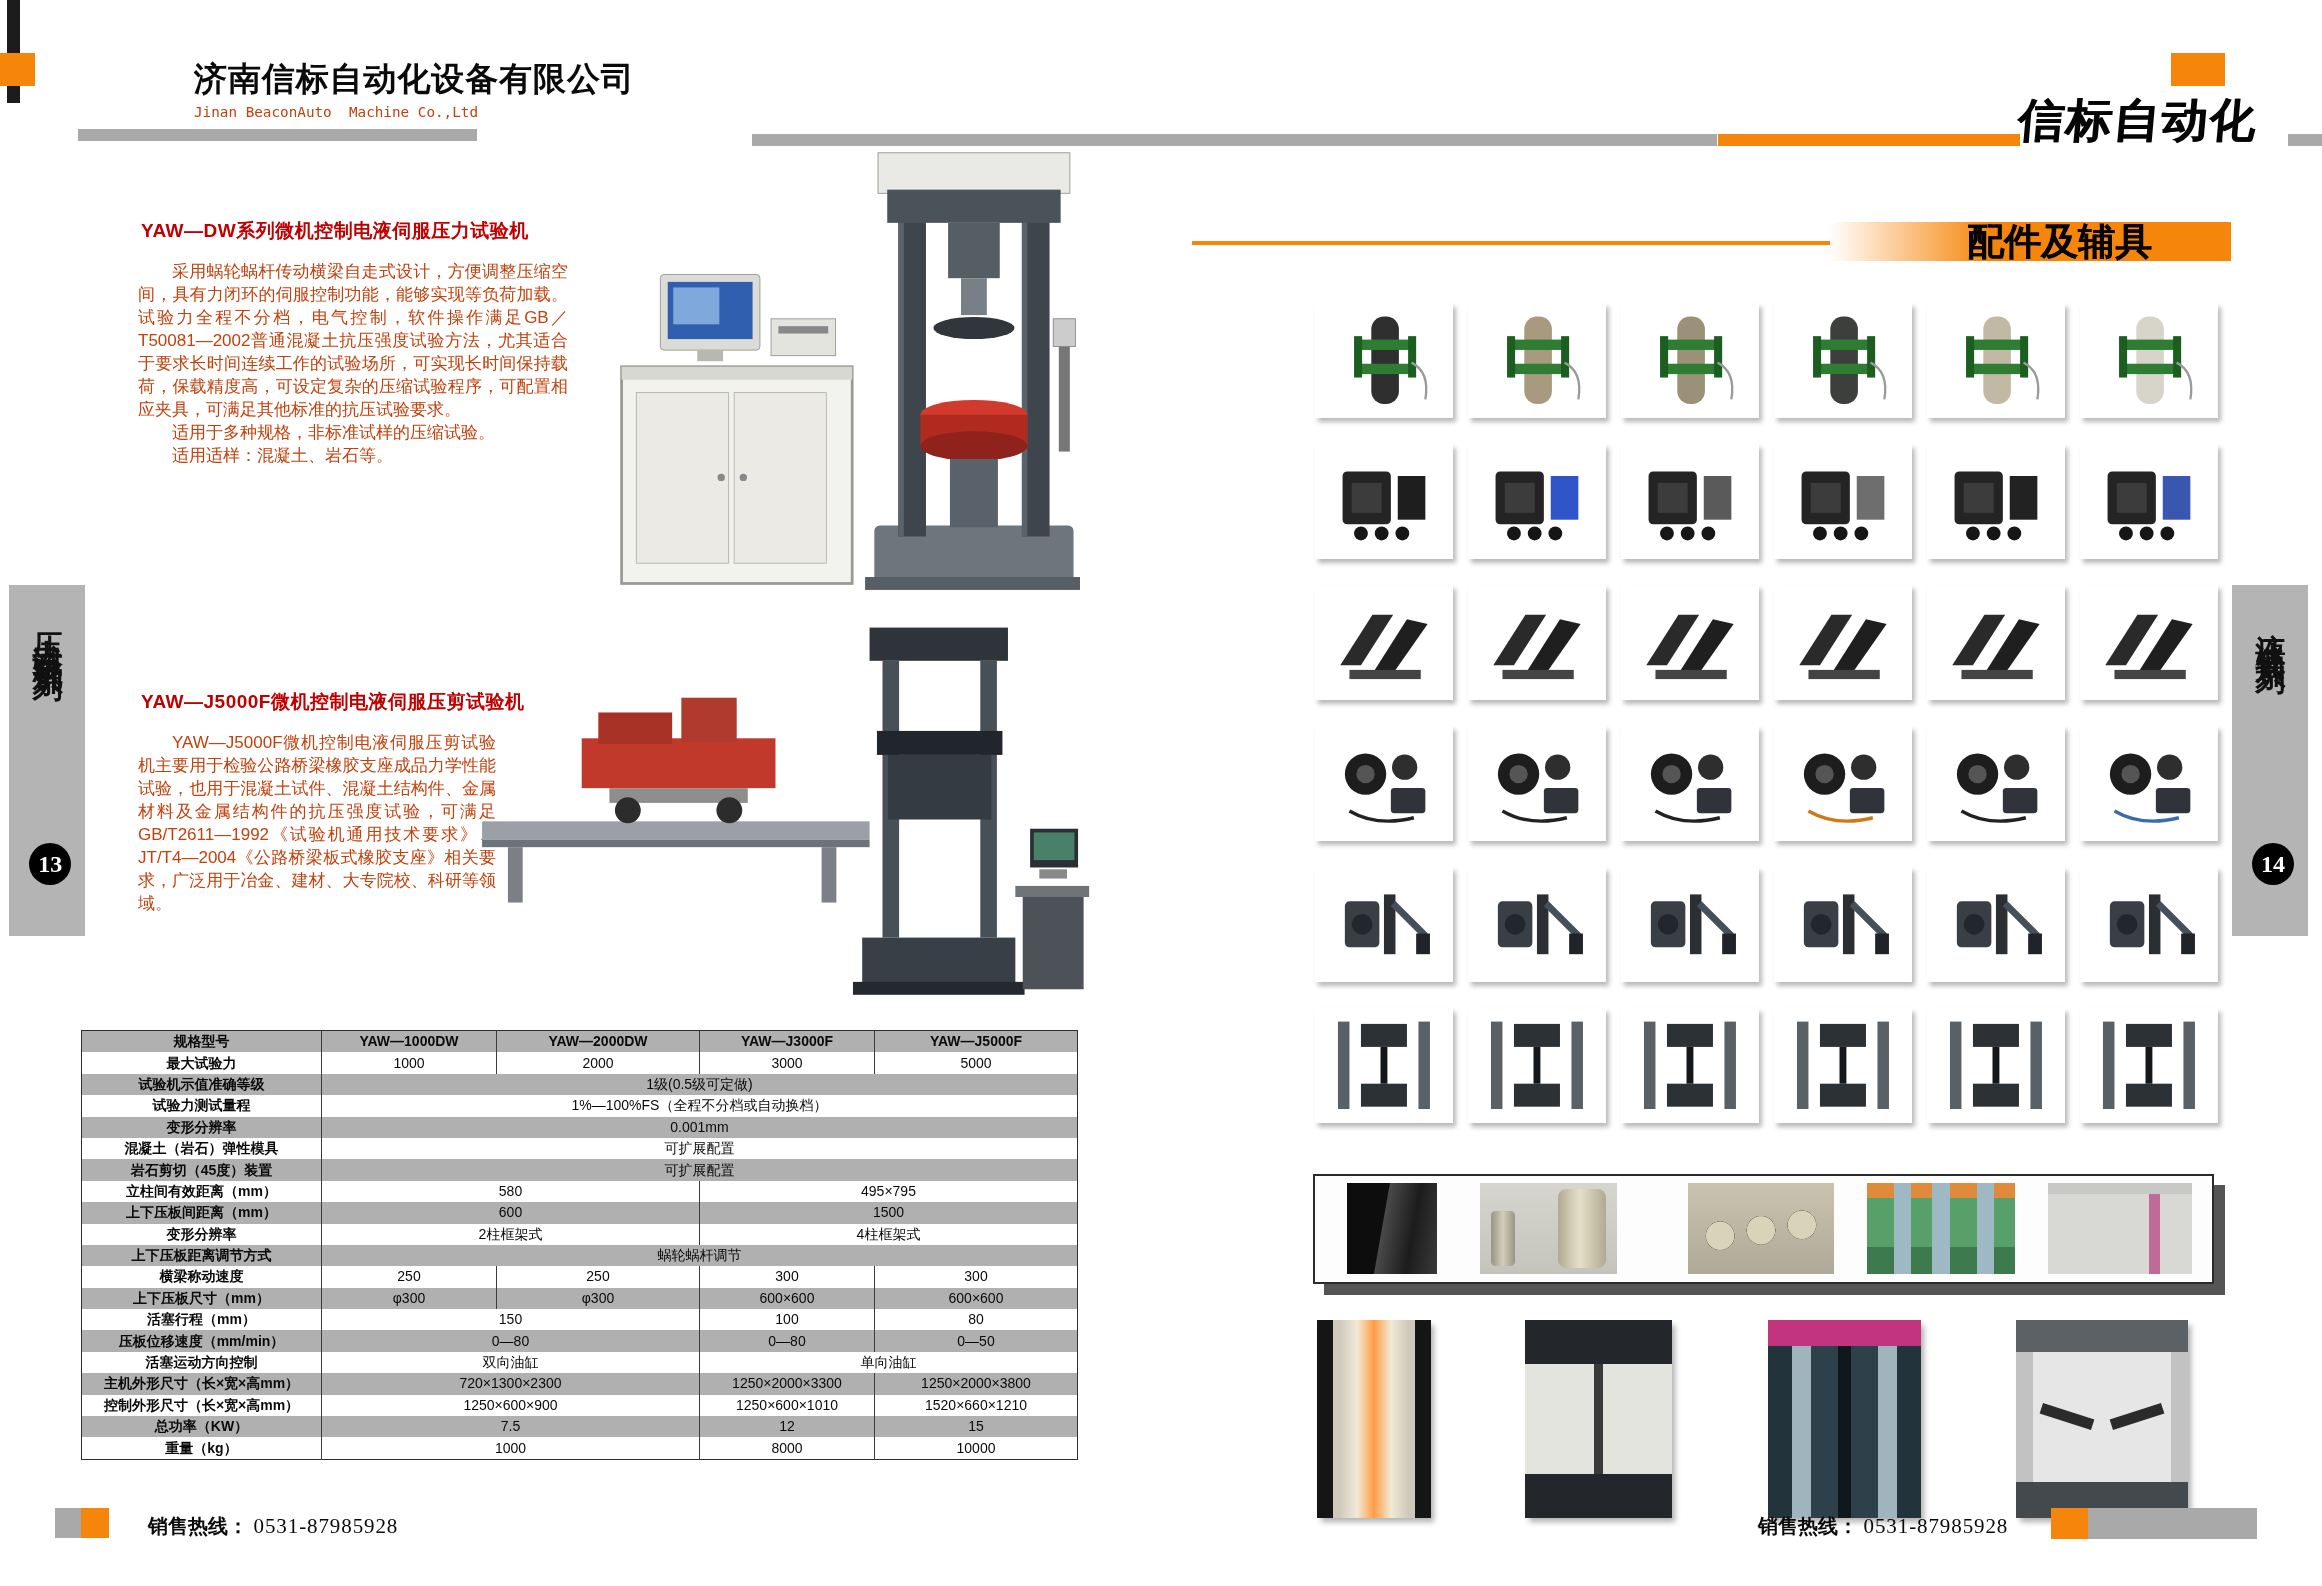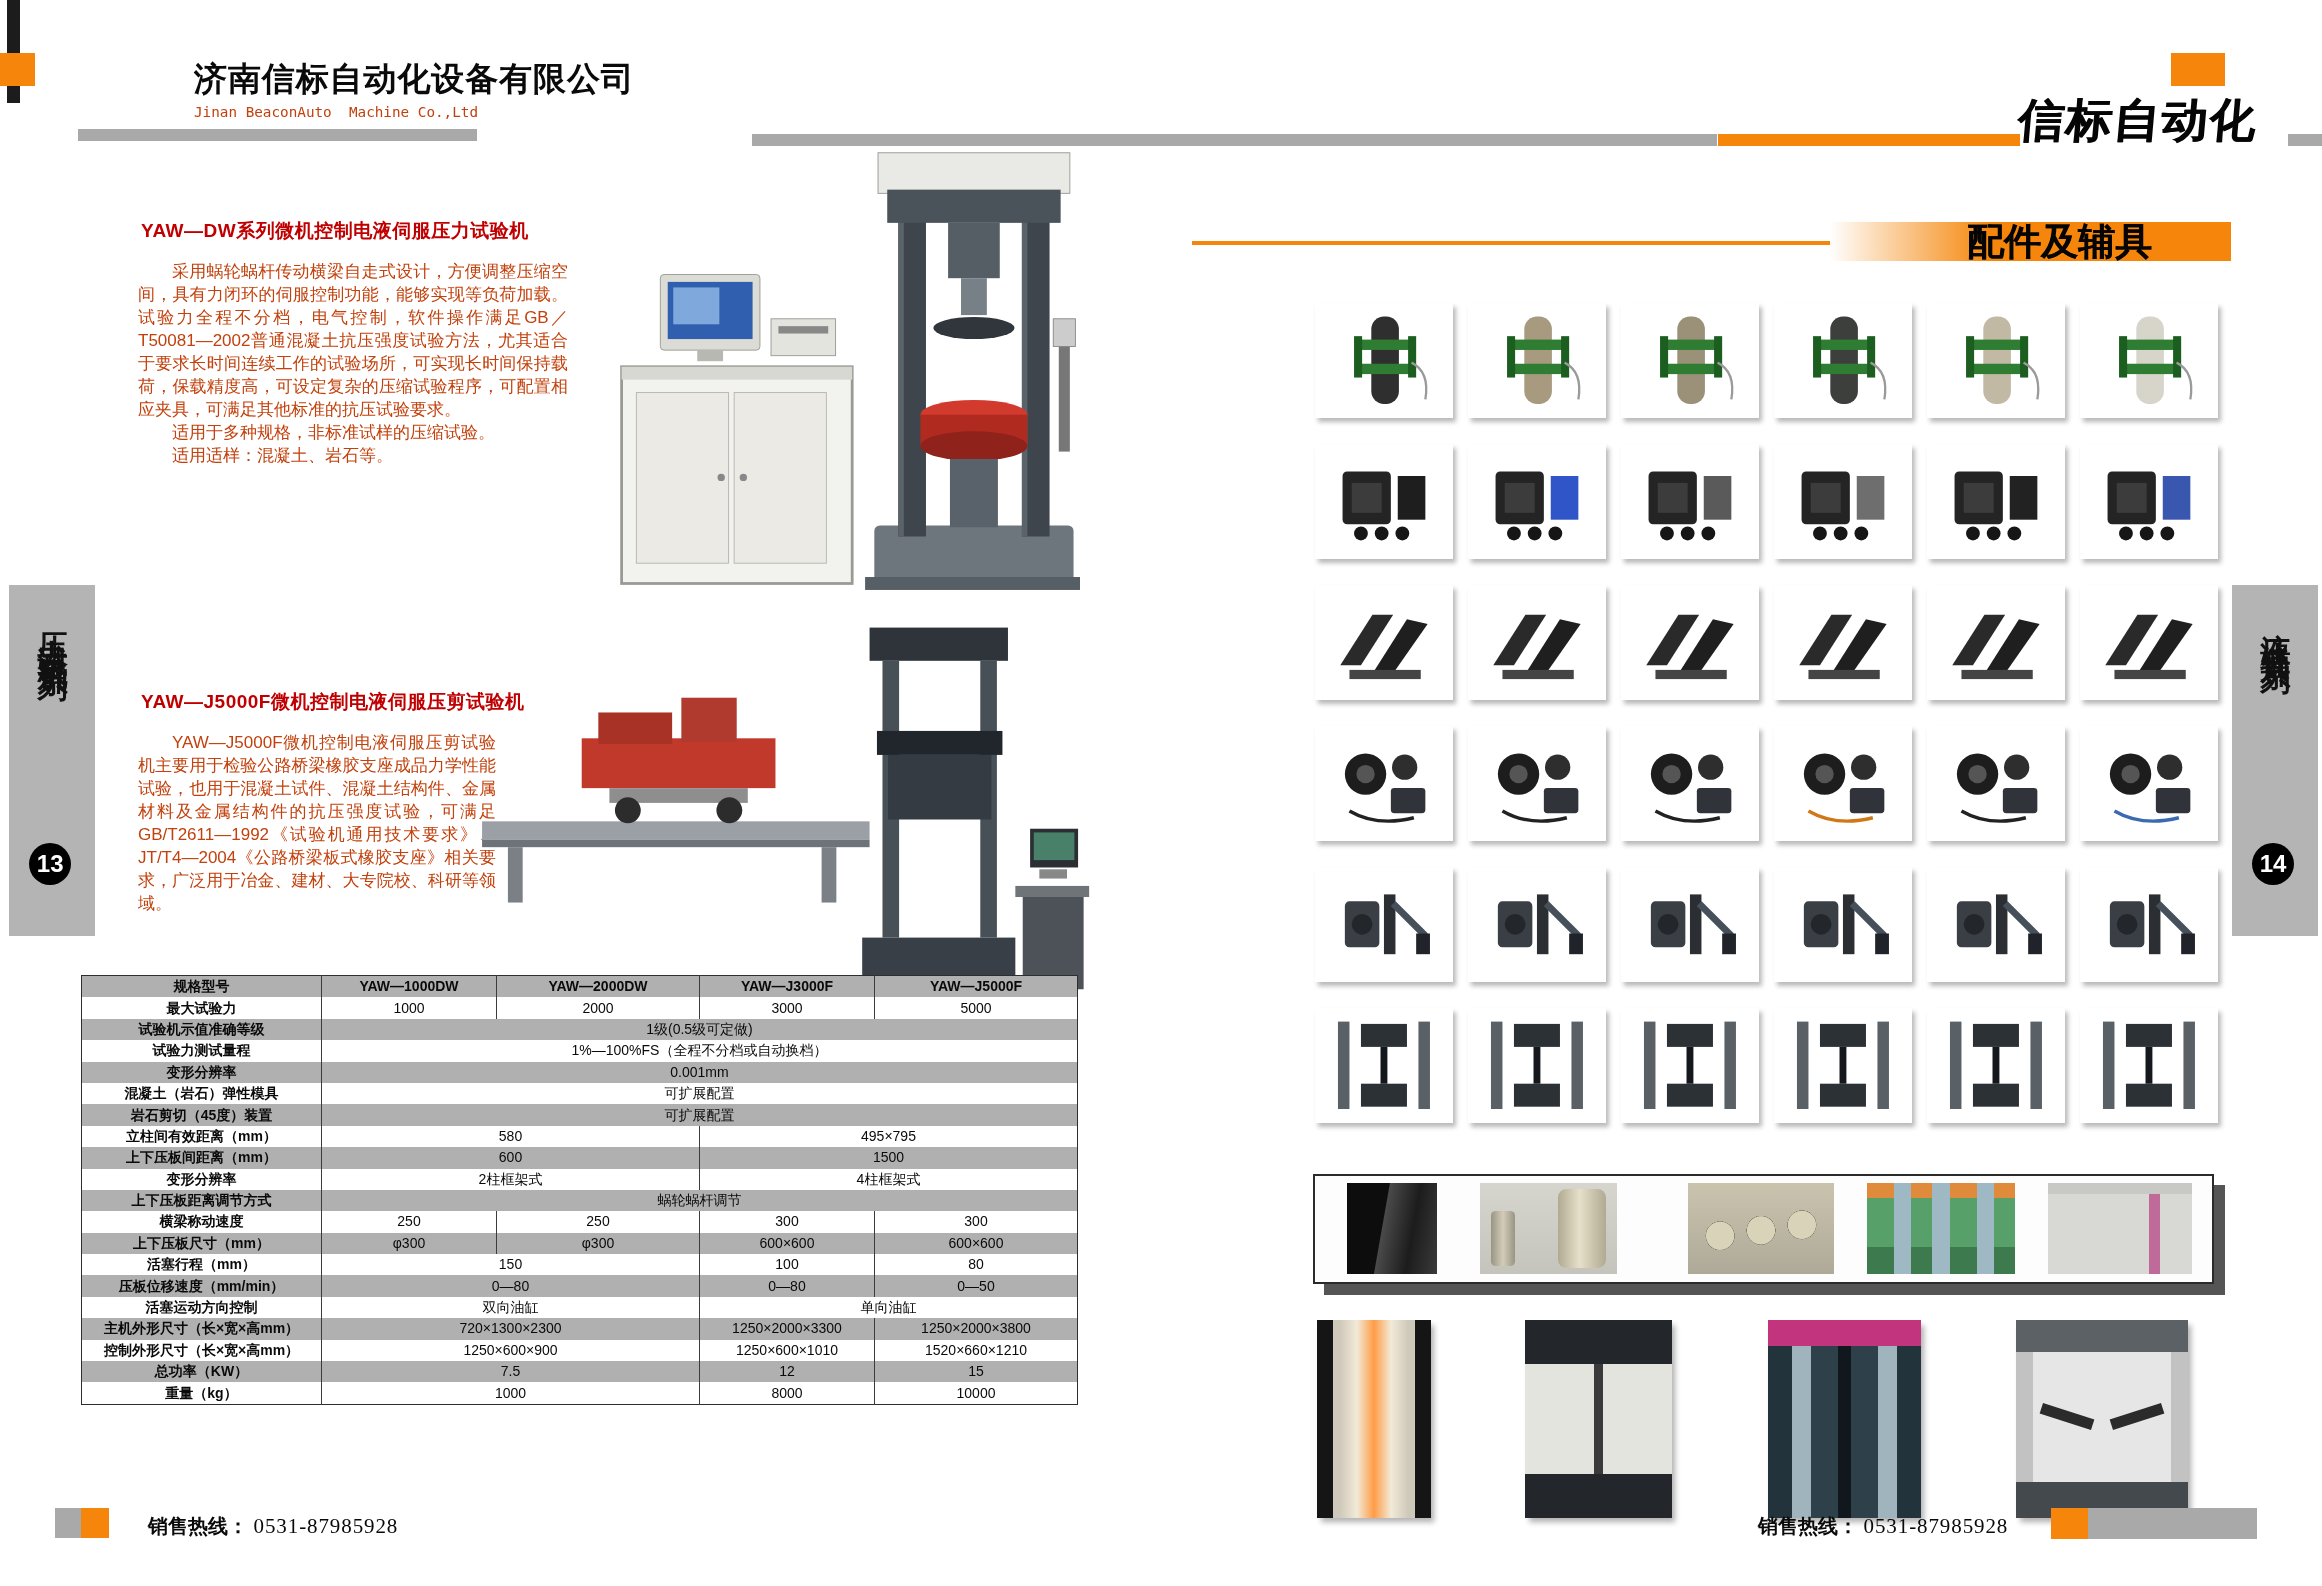--- a/index.html
+++ b/index.html
@@ -17,32 +17,32 @@
   .company-cn{font-family:"Liberation Serif",serif;font-weight:bold;font-size:33px;letter-spacing:0.9px;color:#0a0a0a;}
   .company-en{font-family:"DejaVu Sans Mono",monospace;font-size:14.3px;margin-top:1.8px;white-space:pre;color:#c2410c;}
   .gray-bar-left{left:78px;top:129px;width:399px;height:12px;background:#a9a9a9;}
 
   
   .sec-title{position:absolute;color:#c00000;font-weight:bold;font-size:19px;letter-spacing:0.5px;}
   .sec-para{position:absolute;font-size:17px;line-height:23px;text-align:justify;color:#c2410c;}
   .sec-para p{margin:0;text-indent:2em;}
 
   
-  #spec-table{position:absolute;left:81px;top:975px;width:997px;border-collapse:collapse;
+  #spec-table{position:absolute;left:81px;top:1030px;width:997px;border-collapse:collapse;
               border:1.8px solid #2e2e2e;table-layout:fixed;}
   #spec-table th,#spec-table td{height:21.4px;padding:0 1.8px;font-size:14px;text-align:center;
               border-left:0.9px solid #3c3c3c;overflow:hidden;white-space:nowrap;line-height:21px;color:#0a0a0a;}
   #spec-table th:first-child,#spec-table td:first-child{border-left:none;}
   #spec-table th{font-weight:bold;}
   #spec-table td{font-weight:normal;}
   #spec-table tr:nth-child(odd){background:#b0b0b0;}
   #spec-table tr:nth-child(even){background:#ffffff;}
 
   
-  .side-tab{position:absolute;width:86px;height:351px;background:#b4b4b4;}
+  .side-tab{position:absolute;width:76px;height:351px;background:#b4b4b4;font-family:Liberation Serif, serif;}
   .tab-left{left:9.2px;top:585px;}
   .tab-right{left:2232px;top:585px;}
   .vtext{position:absolute;left:50%;transform:translateX(-50%);top:24px;
          writing-mode:vertical-rl;text-orientation:upright;font-weight:bold;font-size:30px;
          letter-spacing:6.5px;color:#111;}
   .page-circle{position:absolute;left:20px;top:258px;width:42px;height:42px;border-radius:50%;
          background:#000;color:#fff;font-weight:bold;font-size:24px;display:flex;
          align-items:center;justify-content:center;}
 
   

